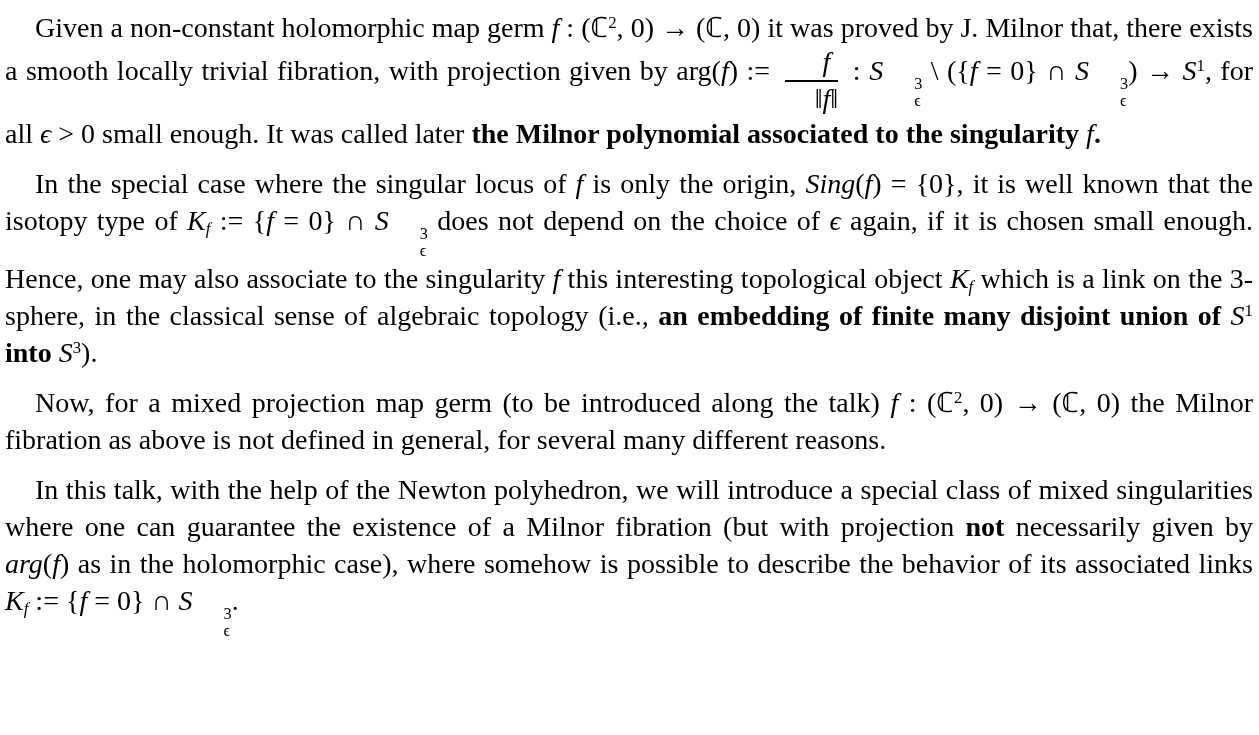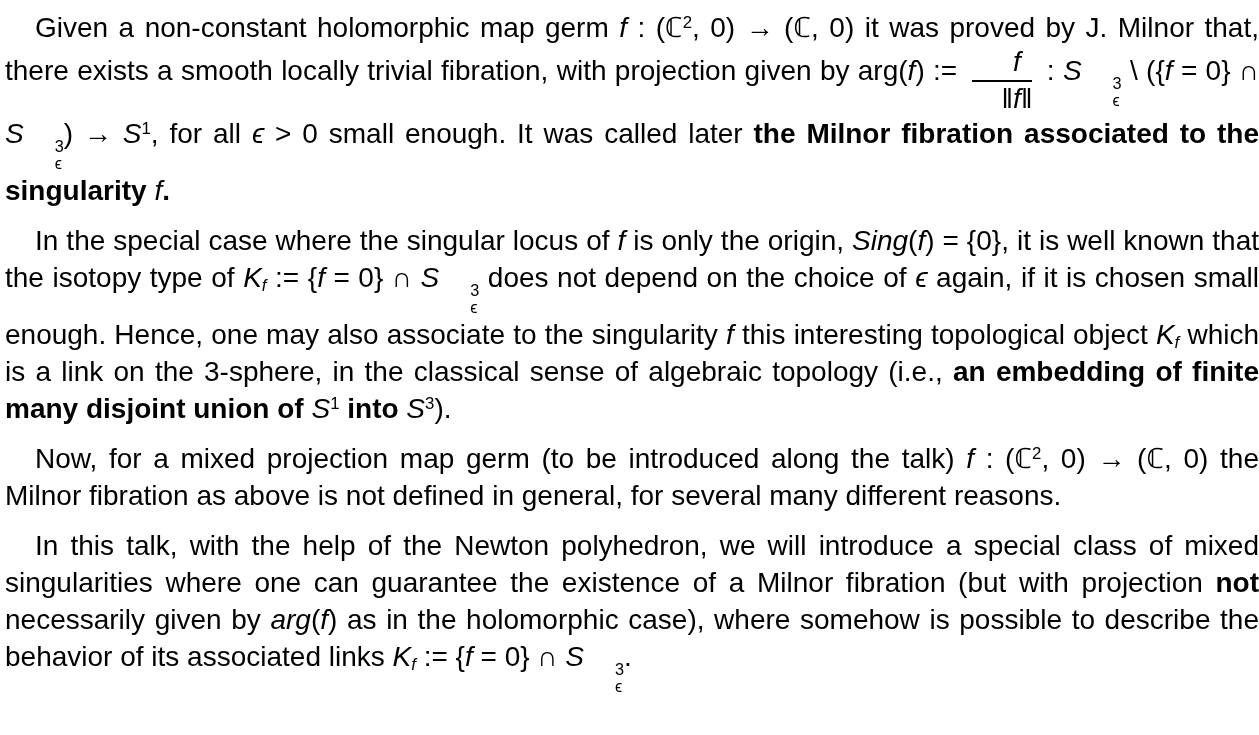--- a/index.html
+++ b/index.html
@@ -7,22 +7,22 @@
     padding: 0;
     background: #ffffff;
   }
   .page {
     position: relative;
     box-sizing: border-box;
     width: 1259px;
     height: 735px;
     background: #ffffff;
     color: #000000;
-    padding: 9px 0 0 5px;
-    font-family: Liberation Sans, sans-serif;
+    padding: 9px 6px 0 5px;
+    font-family: Liberation Serif, serif;
     font-size: 28px;
     line-height: 37px;
     overflow: hidden;
   }
   .para {
     margin: 0 0 13px 0;
     text-align: justify;
     text-indent: 30px;
   }
   .seg.rm { font-style: normal; }
@@ -67,21 +67,21 @@
 </head>
 <body>
 
 <main class="page">
   <p class="para"><span class="seg rm">Given a non-constant holomorphic map germ </span><span class="seg it">f</span><span class="seg rm"> : (</span><span class="seg rm">ℂ</span><span class="seg sup">2</span><span class="seg rm">, 0) → (ℂ, 0) it was proved by J. Milnor that, there exists a smooth locally trivial fibration, with projection given by </span><span class="seg rm">arg(</span><span class="seg it">f</span><span class="seg rm">) := </span><span class="frac"><span class="num"><span class="seg it">f</span></span><span class="den"><span class="seg rm">‖</span><span class="seg it">f</span><span class="seg rm">‖</span></span></span><span class="seg rm"> : </span><span class="seg it">S</span><span class="stack">
         <span class="st-sup">3</span>
         <span class="st-sub">ϵ</span>
       </span><span class="seg rm"> \ ({</span><span class="seg it">f</span><span class="seg rm"> = 0} ∩ </span><span class="seg it">S</span><span class="stack">
         <span class="st-sup">3</span>
         <span class="st-sub">ϵ</span>
-      </span><span class="seg rm">) → </span><span class="seg it">S</span><span class="seg sup">1</span><span class="seg rm">, for all </span><span class="seg it">ϵ</span><span class="seg rm"> &gt; 0 small enough. It was called later </span><span class="seg bf">the Milnor fibration associated to the singularity </span><span class="seg it">f</span><span class="seg bf">.</span></p>
+      </span><span class="seg rm">) → </span><span class="seg it">S</span><span class="seg sup">1</span><span class="seg rm">, for all </span><span class="seg it">ϵ</span><span class="seg rm"> &gt; 0 small enough. It was called later </span><span class="seg bf">the Milnor polynomial associated to the singularity </span><span class="seg it">f</span><span class="seg bf">.</span></p>
   <p class="para"><span class="seg rm">In the special case where the singular locus of </span><span class="seg it">f</span><span class="seg rm"> is only the origin, </span><span class="seg it">Sing</span><span class="seg rm">(</span><span class="seg it">f</span><span class="seg rm">) = {0}, it is well known that the isotopy type of </span><span class="seg it">K</span><span class="seg sub it">f</span><span class="seg rm"> := {</span><span class="seg it">f</span><span class="seg rm"> = 0} ∩ </span><span class="seg it">S</span><span class="stack">
         <span class="st-sup">3</span>
         <span class="st-sub">ϵ</span>
       </span><span class="seg rm"> does not depend on the choice of </span><span class="seg it">ϵ</span><span class="seg rm"> again, if it is chosen small enough. Hence, one may also associate to the singularity </span><span class="seg it">f</span><span class="seg rm"> this interesting topological object </span><span class="seg it">K</span><span class="seg sub it">f</span><span class="seg rm"> which is a link on the 3-sphere, in the classical sense of algebraic topology (i.e., </span><span class="seg bf">an embedding of finite many disjoint union of </span><span class="seg it">S</span><span class="seg sup">1</span><span class="seg rm"> </span><span class="seg bf">into</span><span class="seg rm"> </span><span class="seg it">S</span><span class="seg sup">3</span><span class="seg rm">).</span></p>
   <p class="para"><span class="seg rm">Now, for a mixed projection map germ (to be introduced along the talk) </span><span class="seg it">f</span><span class="seg rm"> : (</span><span class="seg rm">ℂ</span><span class="seg sup">2</span><span class="seg rm">, 0) → (ℂ, 0) the Milnor fibration as above is not defined in general, for several many different reasons.</span></p>
   <p class="para"><span class="seg rm">In this talk, with the help of the Newton polyhedron, we will introduce a special class of mixed singularities where one can guarantee the existence of a Milnor fibration (but with projection </span><span class="seg bf">not</span><span class="seg rm"> necessarily given by </span><span class="seg it">arg</span><span class="seg rm">(</span><span class="seg it">f</span><span class="seg rm">) as in the holomorphic case), where somehow is possible to describe the behavior of its associated links </span><span class="seg it">K</span><span class="seg sub it">f</span><span class="seg rm"> := {</span><span class="seg it">f</span><span class="seg rm"> = 0} ∩ </span><span class="seg it">S</span><span class="stack">
         <span class="st-sup">3</span>
         <span class="st-sub">ϵ</span>
       </span><span class="seg rm">.</span></p>
 </main>

